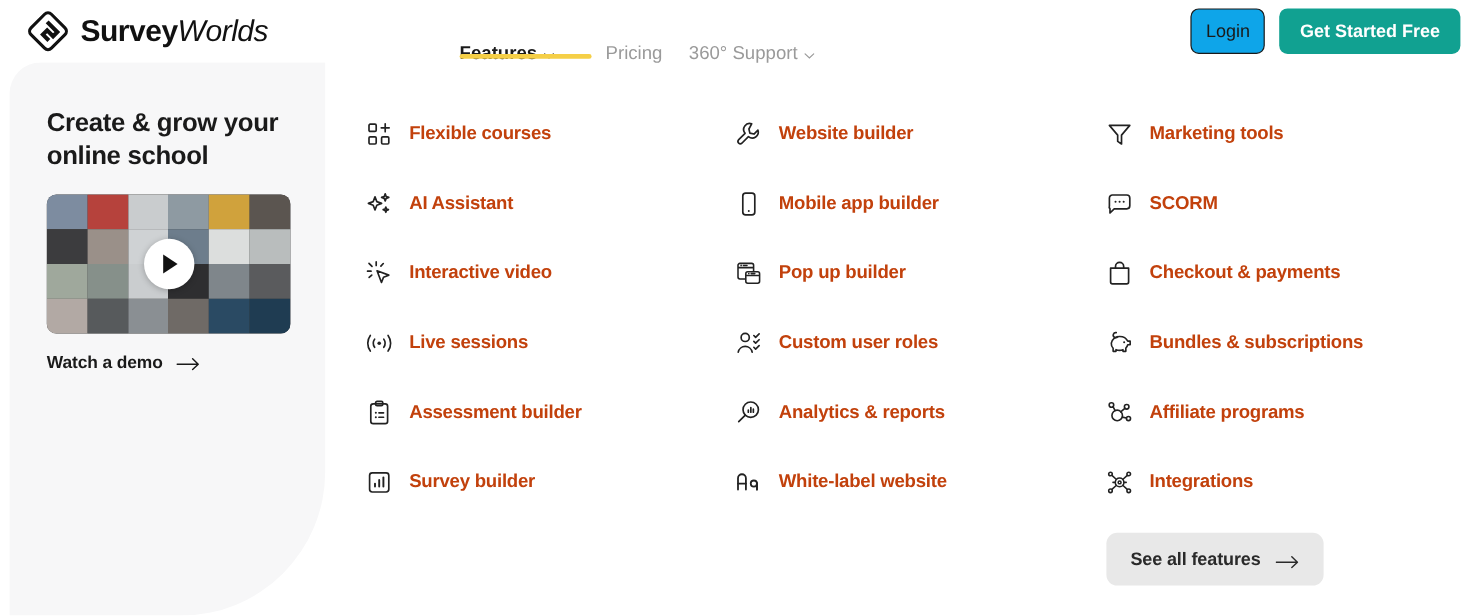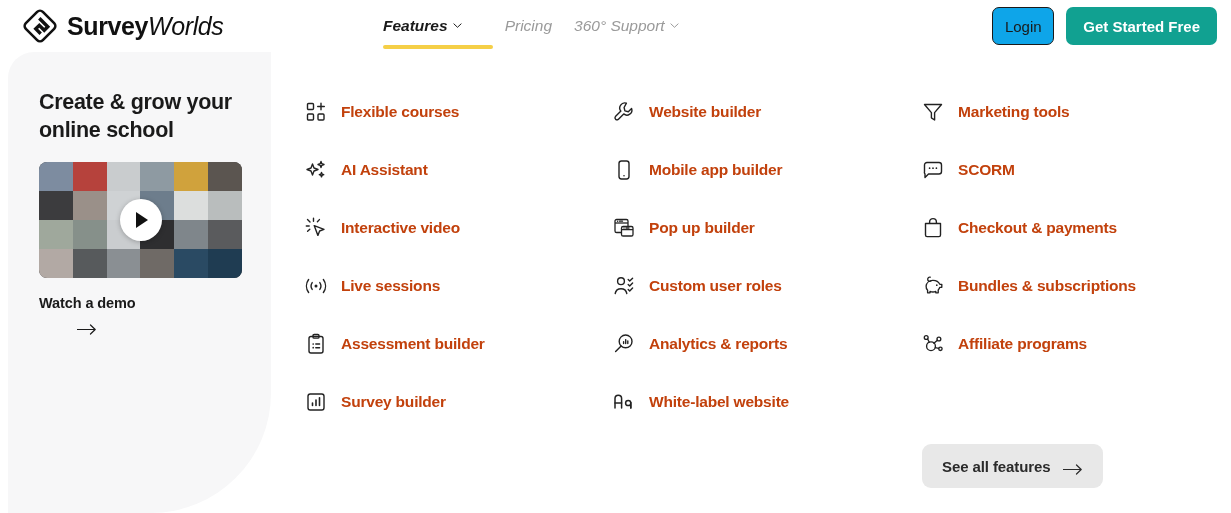--- a/index.html
+++ b/index.html
@@ -19,23 +19,23 @@
   .header-inner { position: relative; width: 100%; height: 52px; }
 
   .brand { position: absolute; left: 22px; top: 8px; display: flex; align-items: center; gap: 9px; }
   .brand-mark { width: 36px; height: 36px; display: block; }
   .brand-text { font-size: 25px; letter-spacing: -0.4px; color: #111111; white-space: nowrap; line-height: 36px; }
   .brand-text b { font-weight: 700; }
   .brand-text span.light { font-weight: 400; font-style: italic; }
 
   .nav { position: absolute; left: 383px; top: 0; height: 52px; display: flex; align-items: center; gap: 0; }
   .nav-item {
-    position: relative; height: 52px; display: flex; align-items: center; gap: 5px;
+    position: relative; height: 52px; display: flex; align-items: flex-end; gap: 5px;
     padding: 0 21px 0 0; margin-right: 22px;
-    font-size: 15.5px; color: #9a9a9a; white-space: nowrap; cursor: pointer; font-style: italic;
+    font-size: 15.5px; color: #9a9a9a; white-space: nowrap; cursor: pointer;
   }
   .nav-item .nav-label { line-height: 1; }
   .nav-item.active { color: #1a1a1a; font-weight: 700; }
   .nav-item.active .nav-underline {
     position: absolute; left: 0; bottom: 3px; width: 110px; height: 4px;
     background: #f5cf47; border-radius: 2px;
   }
   .nav-item.plain { padding-right: 0; }
   .chev { display: inline-block; width: 9px; height: 9px; position: relative; top: -1px; }
   .chev svg { display: block; }
@@ -83,21 +83,20 @@
     position: absolute; left: 50%; top: 50%; transform: translate(-50%, -50%);
     width: 42px; height: 42px; border-radius: 50%; background: #ffffff;
     display: flex; align-items: center; justify-content: center;
     box-shadow: 0 1px 5px rgba(0,0,0,.25);
   }
   .play-btn svg { margin-left: 3px; }
   .watch {
     margin-top: 17px; display: inline-flex; align-items: center; gap: 11px;
     font-size: 14.5px; font-weight: 700; color: #1a1a1a; cursor: pointer;
     letter-spacing: -0.1px;
-    flex-direction: column;
   }
   .arrow-r { display: inline-block; width: 20px; height: 11px; }
 
   
   .cols { position: absolute; left: 305px; top: 0; width: 920px; height: 461px; }
   .col { position: absolute; top: 47px; width: 300px; }
   .col-1 { left: 0px; }
   .col-2 { left: 308px; }
   .col-3 { left: 617px; }
 
@@ -461,20 +460,37 @@
                   <circle cx="4.2" cy="4.5" r="1.9"></circle>
                   <circle cx="16.9" cy="6" r="1.9"></circle>
                   <circle cx="18.4" cy="15.8" r="1.7"></circle>
                   <path d="M5.6 6 L7.3 9.2 M15.4 7.3 L11.9 10.3 M13.3 14.6 L16.7 15.4"></path>
                 </g>
               </svg>
           </span>
           <span class="feat-label">Affiliate programs</span>
         </div>
 
+        <div class="feat">
+          <span class="feat-ico">
+            <svg width="22" height="22" viewBox="0 0 22 22">
+                <g fill="none" stroke="#222" stroke-width="1.3" stroke-linecap="round">
+                  <circle cx="11" cy="11" r="3.6"></circle>
+                  <circle cx="11" cy="11" r="1.2"></circle>
+                  <circle cx="3.4" cy="4" r="1.5"></circle>
+                  <circle cx="18.6" cy="4" r="1.5"></circle>
+                  <circle cx="3.4" cy="18" r="1.5"></circle>
+                  <circle cx="18.6" cy="18" r="1.5"></circle>
+                  <path d="M4.6 5.2 L8.4 8.6 M17.4 5.2 L13.6 8.6 M4.6 16.8 L8.4 13.4 M17.4 16.8 L13.6 13.4"></path>
+                  <path d="M5.5 11 H7.2 M14.8 11 H16.5"></path>
+                </g>
+              </svg>
+          </span>
+          <span class="feat-label">Integrations</span>
+        </div>
 
       </div>
 
       <button class="see-all">
         <span>See all features</span>
         <span class="arrow-r">
           <svg width="20" height="11" viewBox="0 0 20 11">
               <path d="M0.5 5.5 H18 M13.5 1 L18.2 5.5 L13.5 10" fill="none" stroke="#2a2a2a" stroke-width="1.2" stroke-linecap="round" stroke-linejoin="round"></path>
             </svg>
         </span>

